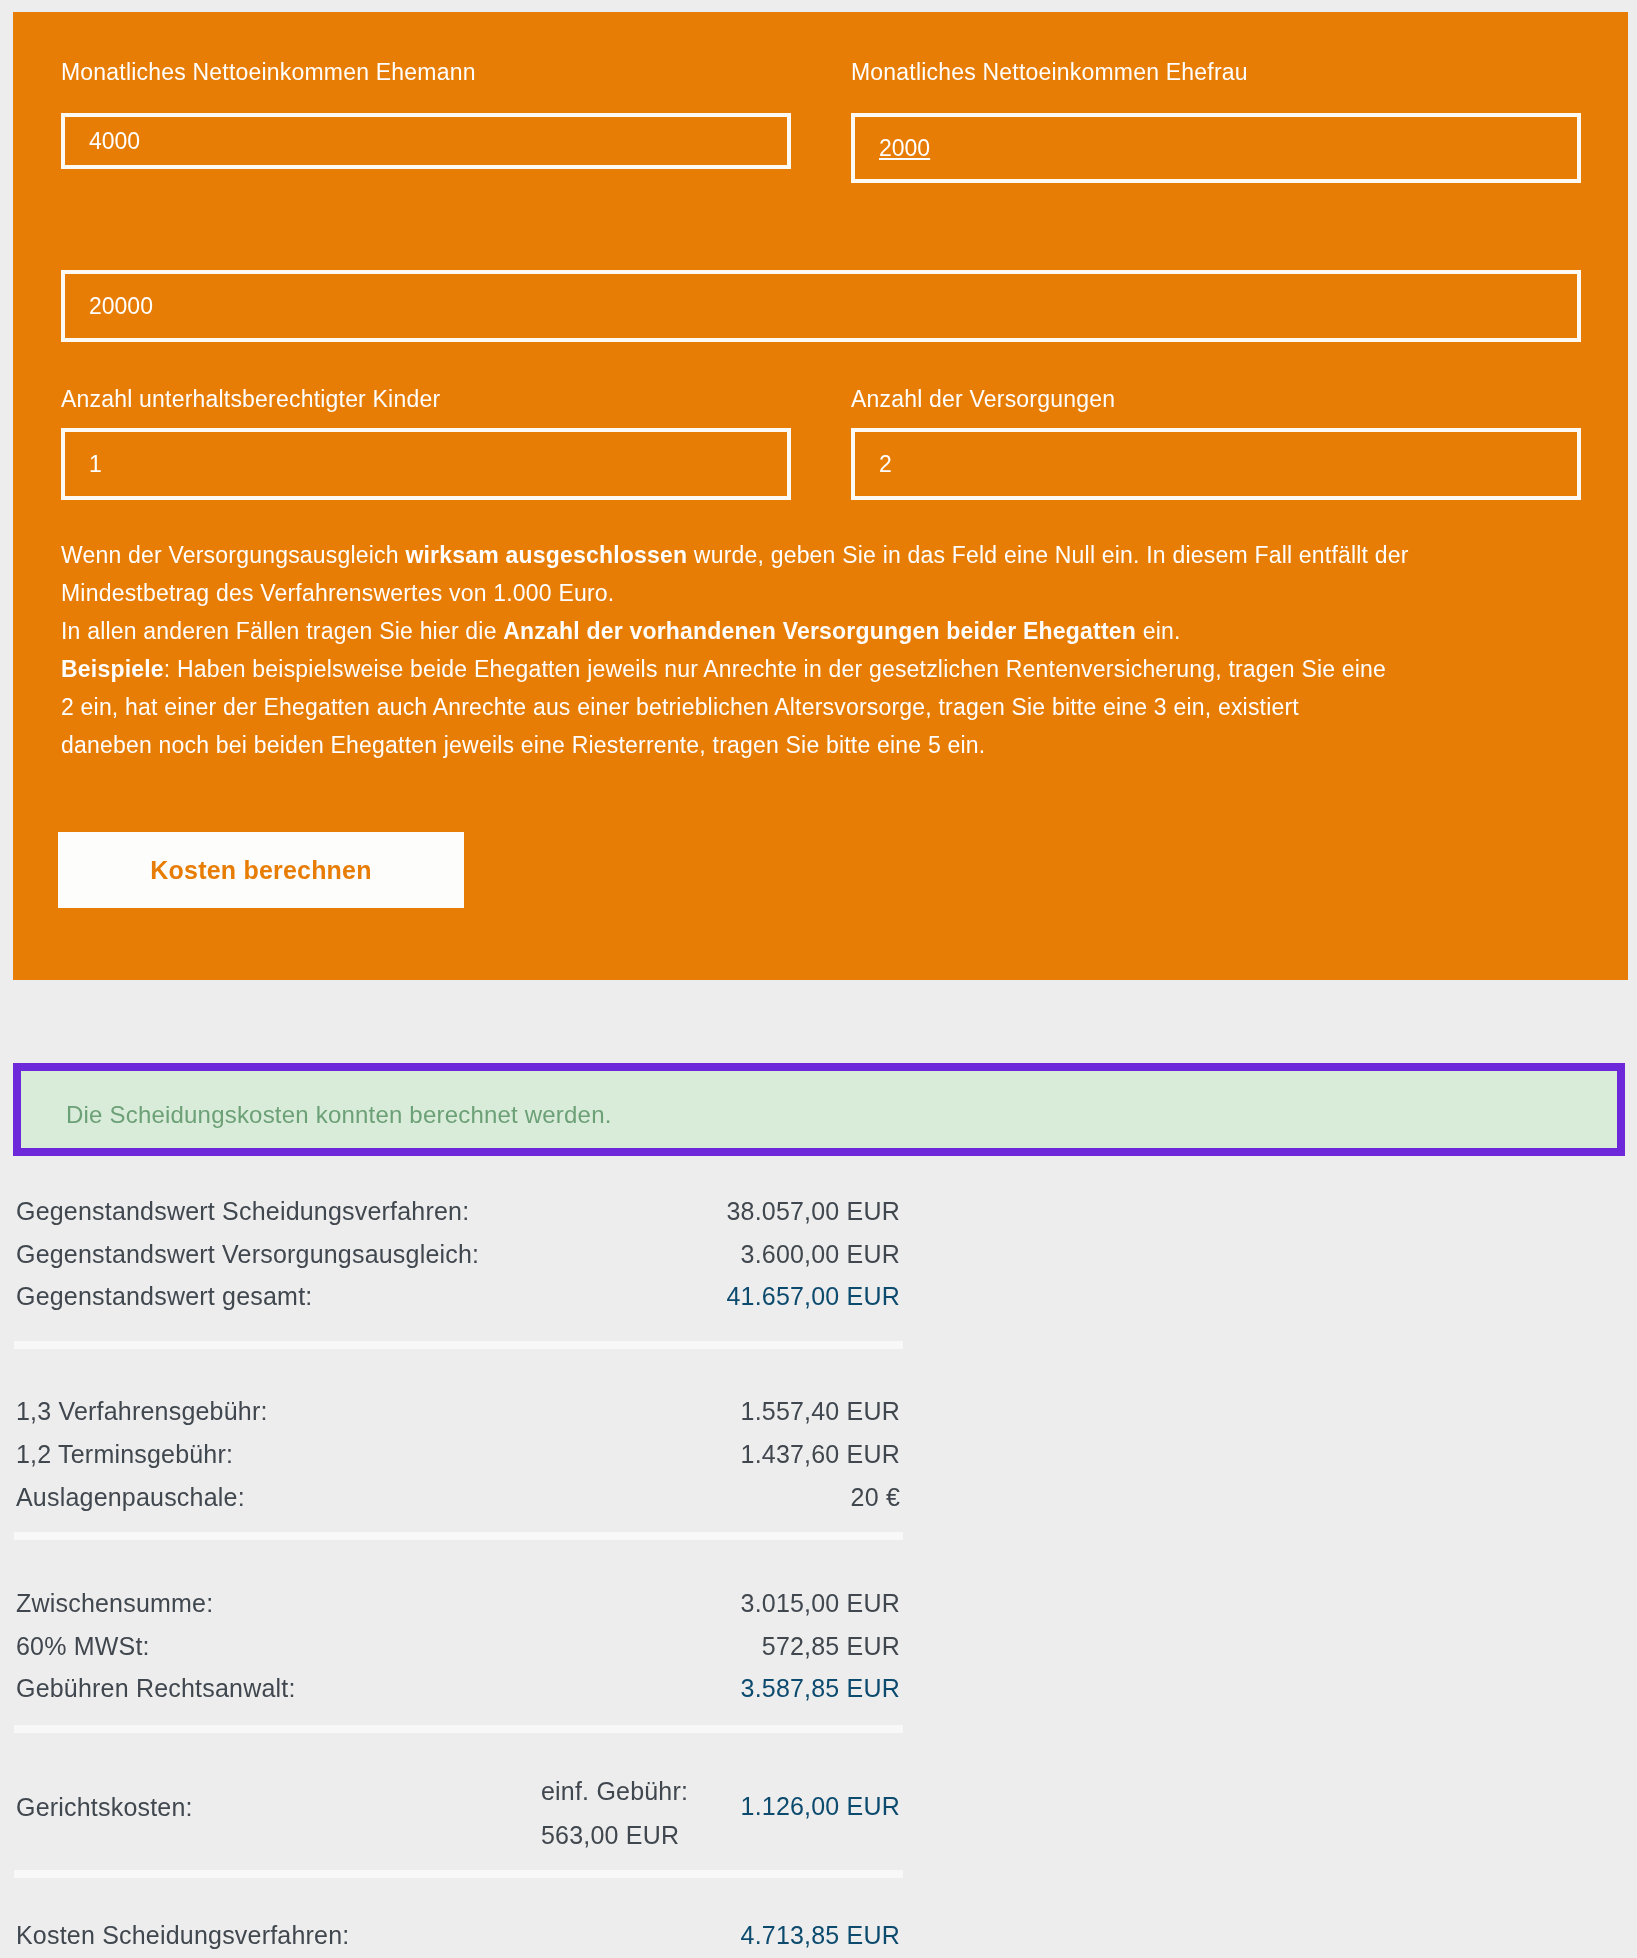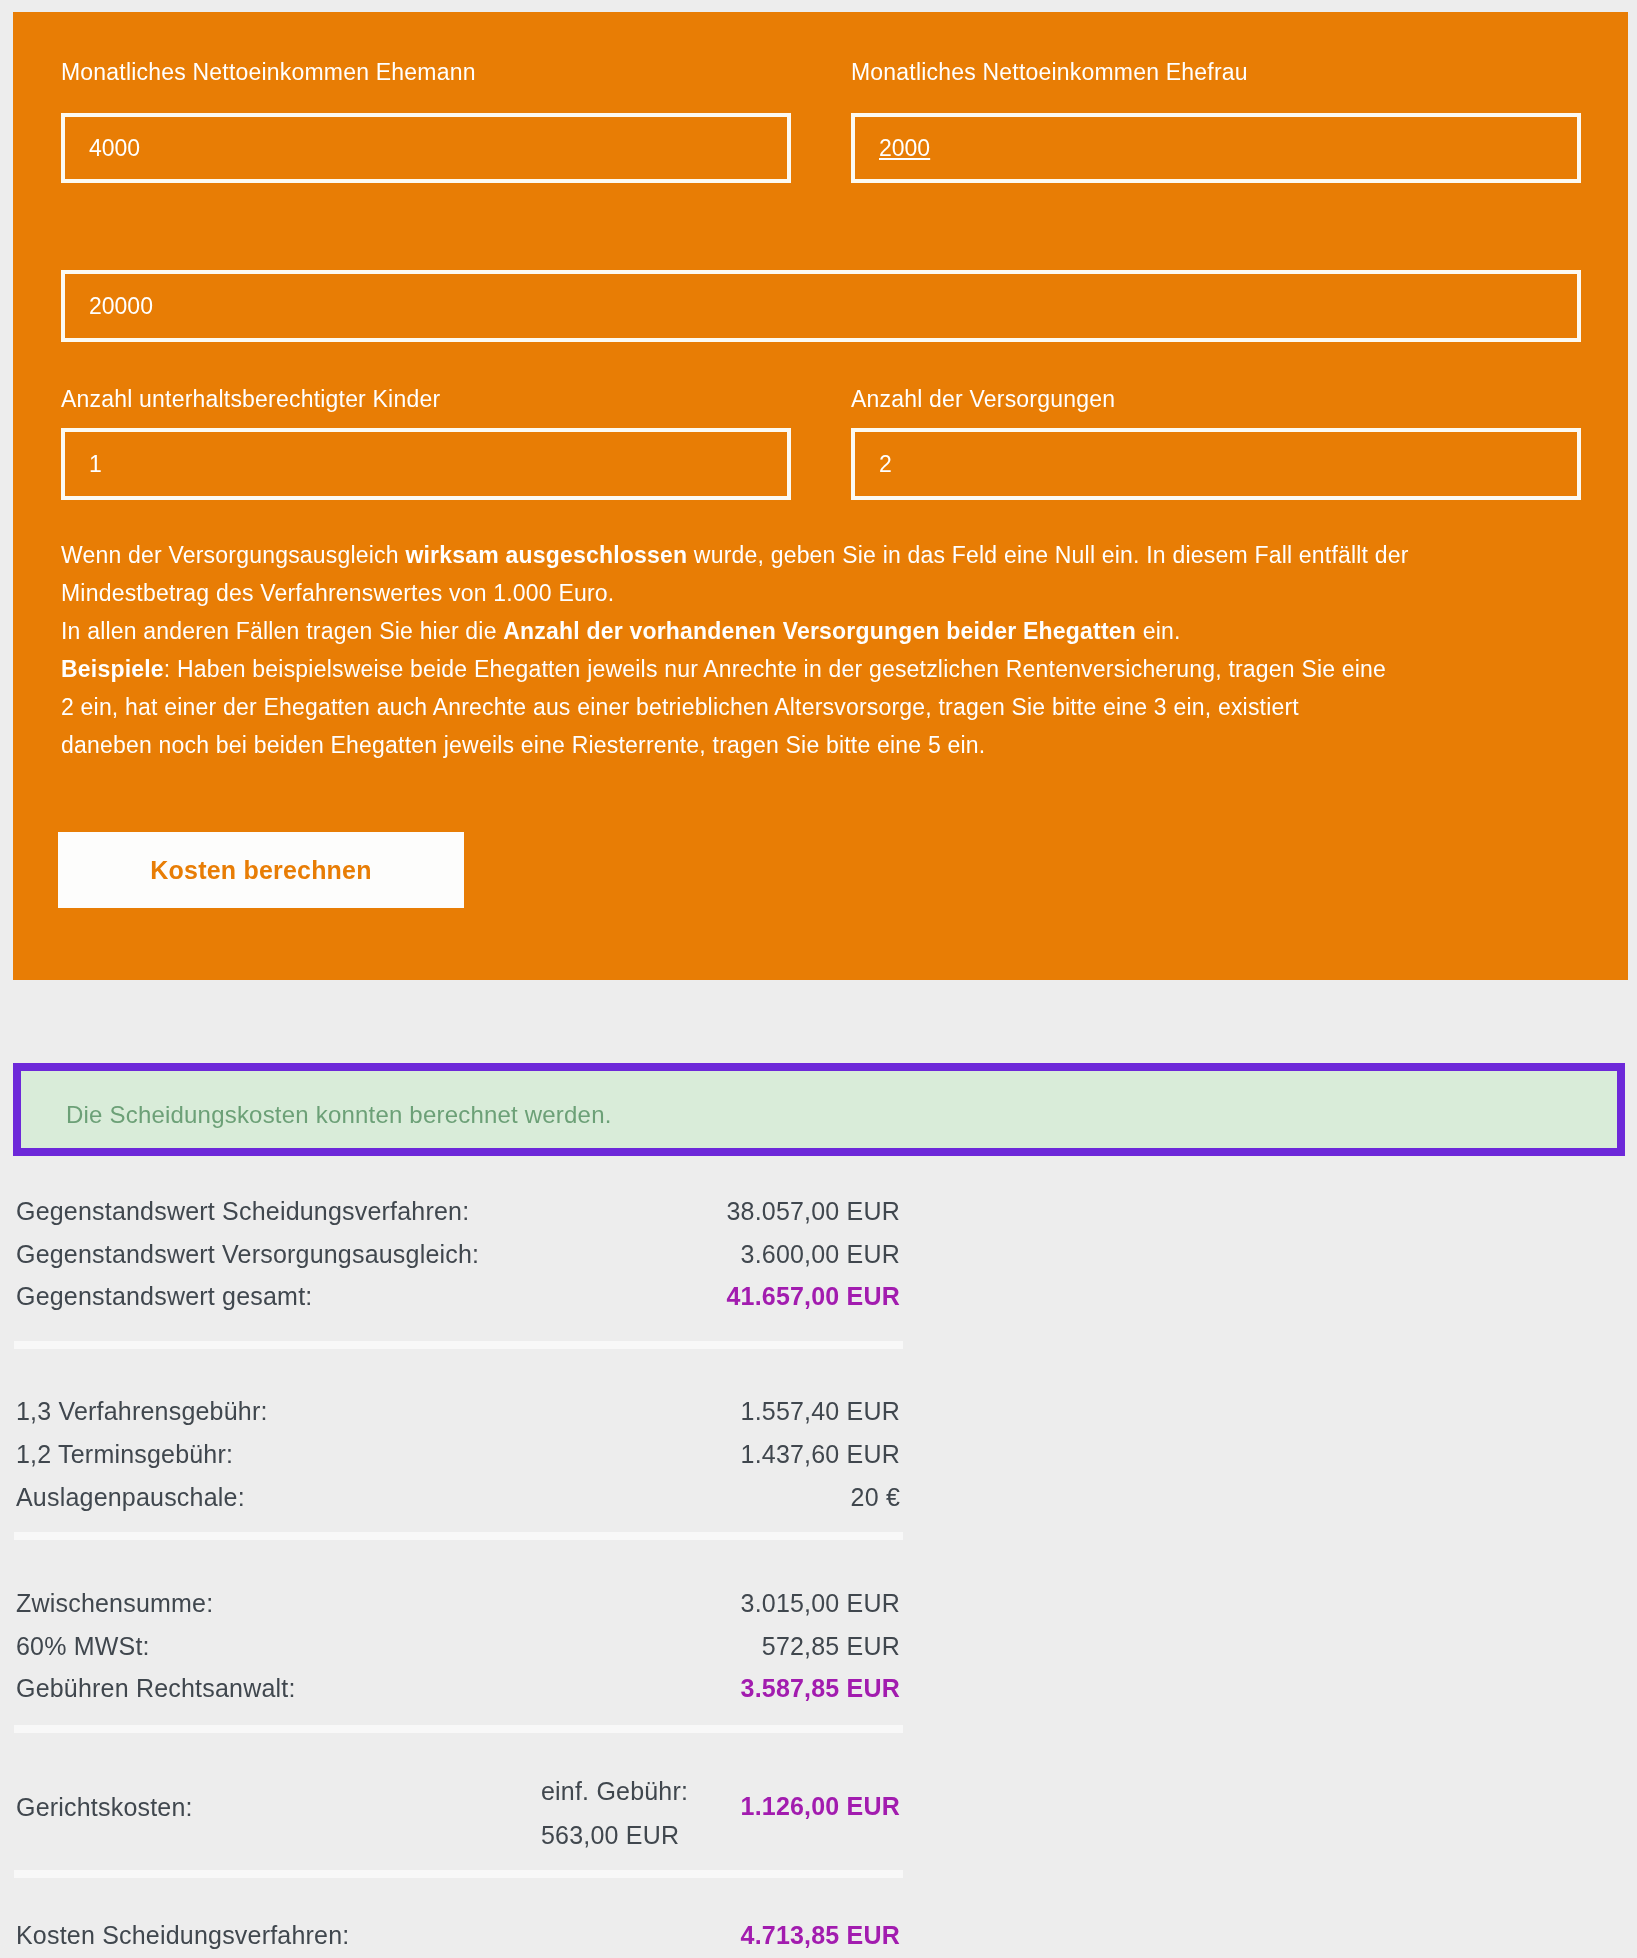--- a/index.html
+++ b/index.html
@@ -45,42 +45,42 @@
     position:absolute;left:45px;top:0;line-height:87px;
     color:#6CA077;font-size:24px;letter-spacing:.2px;
   }
   
   .r-row{
     position:absolute;left:16px;width:884px;height:30px;
     font-size:25px;line-height:30px;color:#40474E;letter-spacing:.2px;
   }
   .r-row .lab{float:left;}
   .r-row .val{float:right;text-align:right;}
-  .r-row .val.bold, .bold{font-weight:700;color:#a21caf;margin-left:17px;}
+  .r-row .val.bold, .bold{font-weight:400;color:#0c4a6e;margin-left:17px;}
   .divider{
     position:absolute;left:14px;width:889px;height:8px;background:#F8F8F8;
   }
   .court-row{
     position:absolute;left:16px;top:1769px;width:884px;height:96px;
     font-size:25px;color:#40474E;letter-spacing:.2px;
   }
   .court-row .lab{position:absolute;left:0;top:23px;line-height:30px;}
   .court-row .mid{position:absolute;left:525px;top:0;line-height:44px;}
   .court-row .mid span{display:block;}
   .court-row .val{position:absolute;right:0;top:22px;line-height:30px;}
 </style>
 </head>
 <body>
 
 <div class="panel">
 
   <div class="f-label" style="left:838px;top:46px;width:700px;">Monatliches Nettoeinkommen Ehefrau</div>
   <div class="f-label" style="left:48px;top:46px;width:700px;">Monatliches Nettoeinkommen Ehemann</div>
 
-  <input class="f-input" style="left: 48px; top: 101px; width: 730px; height: 70px;" value="4000">
+  <input class="f-input" style="left: 48px; top: 101px; width: 730px; height: 56px;" value="4000">
   <input class="f-input" style="left: 838px; top: 101px; width: 730px; height: 70px; text-decoration: underline;" value="2000">
 
   <input class="f-input" style="left: 48px; top: 258px; width: 1520px; height: 72px;" value="20000">
 
   <div class="f-label" style="left:48px;top:373px;width:700px;">Anzahl unterhaltsberechtigter Kinder</div>
   <div class="f-label" style="left:838px;top:373px;width:700px;">Anzahl der Versorgungen</div>
 
   <input class="f-input" style="left: 48px; top: 416px; width: 730px; height: 72px;" value="1">
   <input class="f-input" style="left: 838px; top: 416px; width: 730px; height: 72px;" value="2">
 

